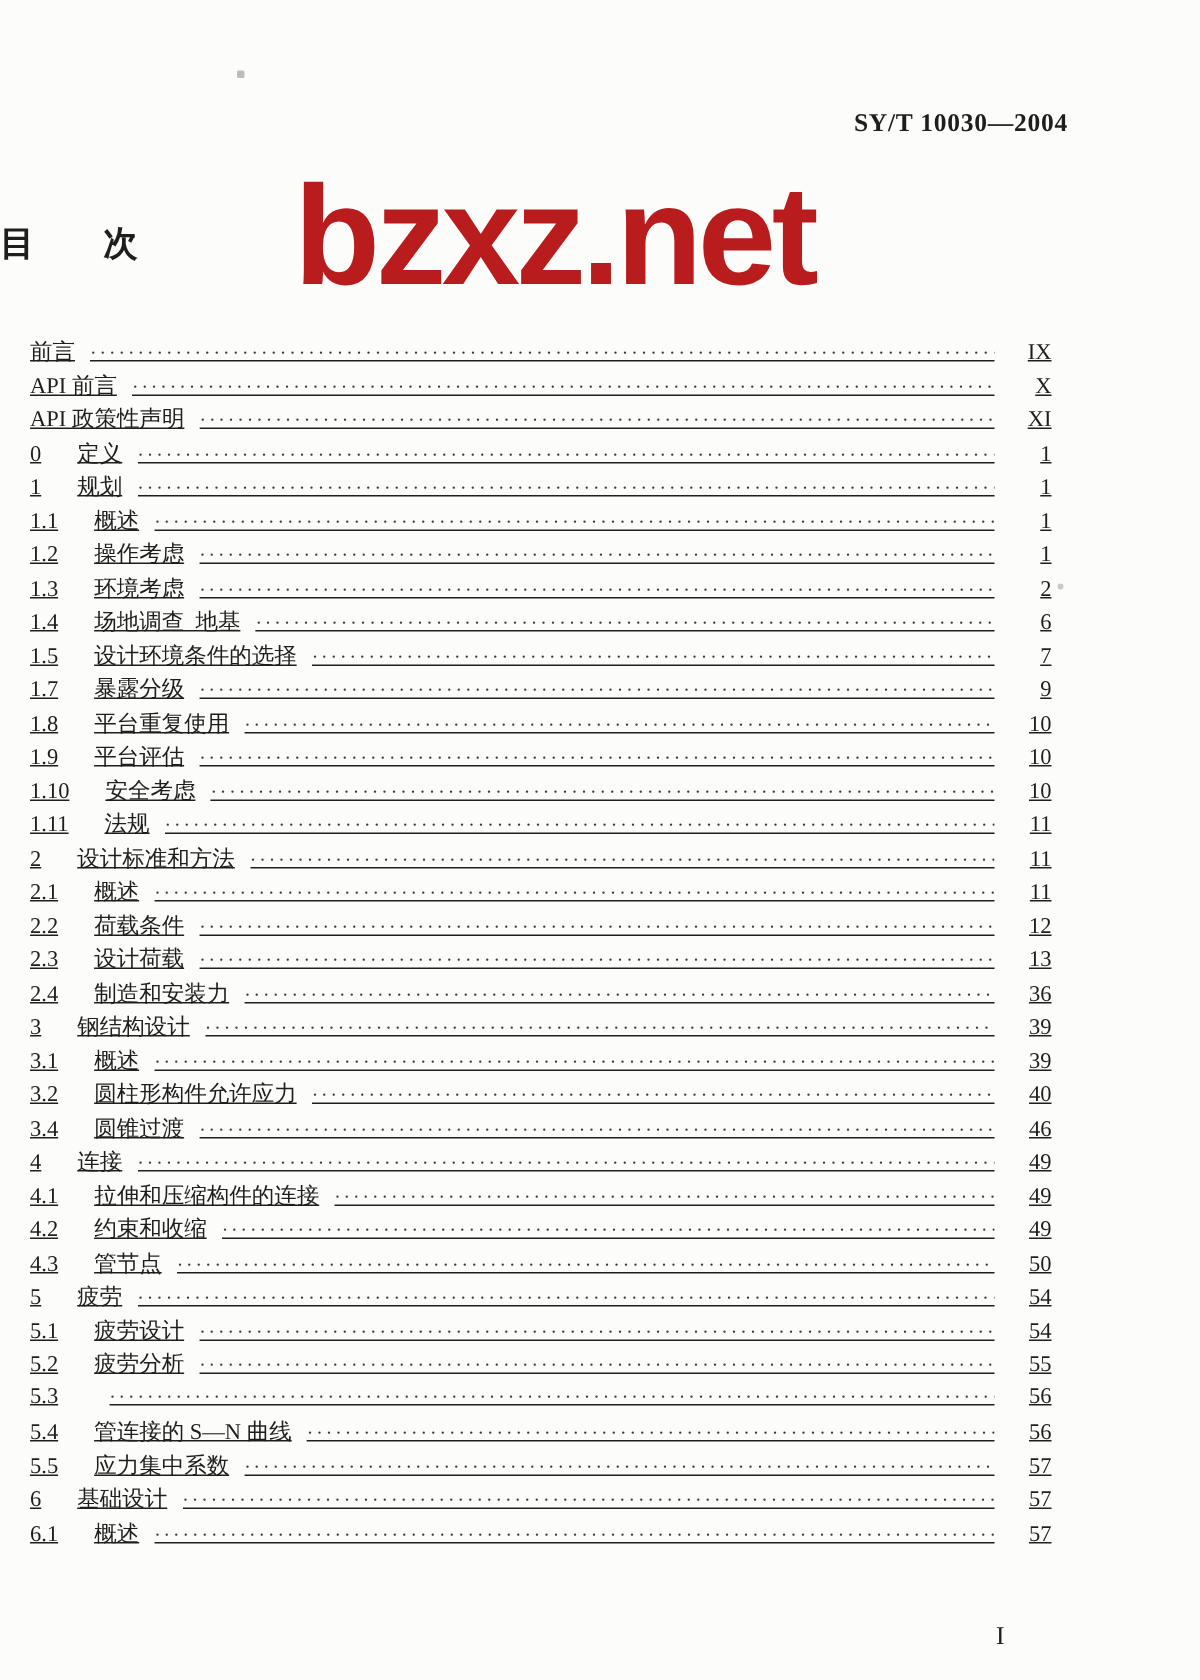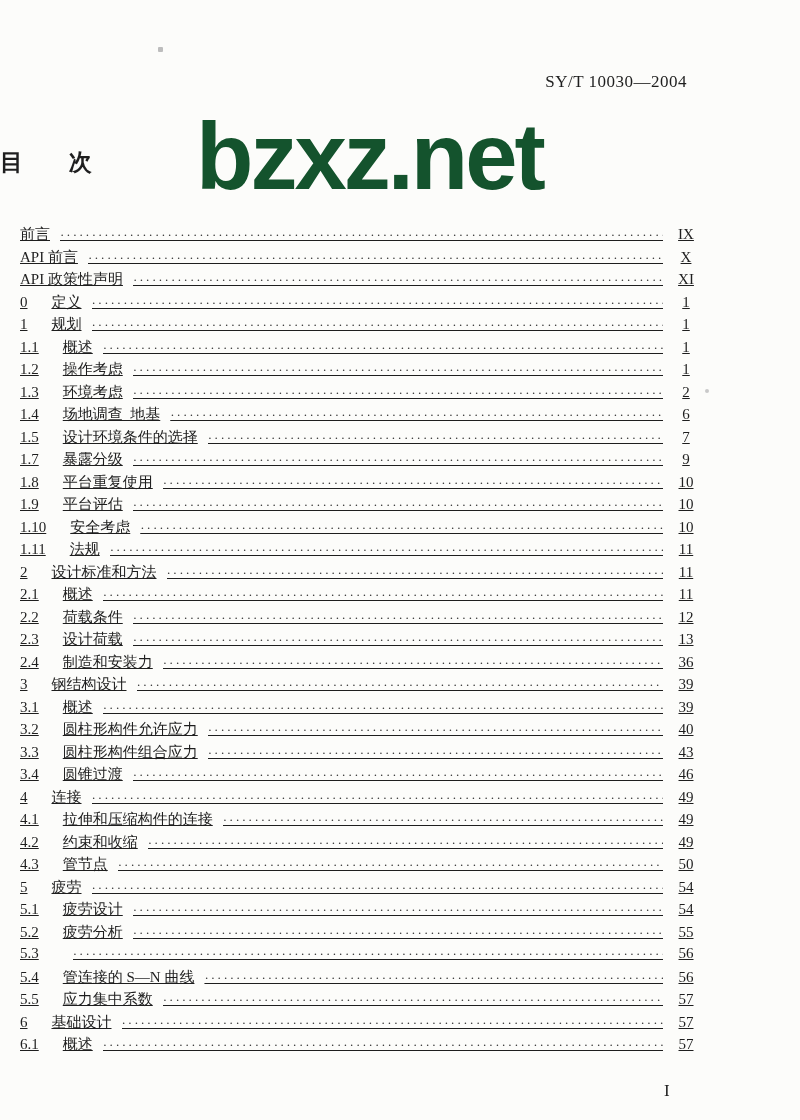--- a/index.html
+++ b/index.html
@@ -6,25 +6,25 @@
   .page{
     position:relative;width:800px;height:1120px;
     background:#fcfcfa;overflow:hidden;
     font-family:"Liberation Serif","DejaVu Serif",serif;
     color:#1e1e1e;
   }
   .watermark{
     position:absolute;left:196px;top:110px;z-index:0;
     font-family:"Liberation Sans","DejaVu Sans",sans-serif;
     font-weight:bold;font-size:94px;line-height:1;
-    letter-spacing:-3px;color:#14532d;user-select:none;
+    letter-spacing:-3px;color:#b91c1c;user-select:none;
   }
   .doc-number{
-    position:absolute;top:72px;right:113px;z-index:1;
-    font-weight:normal;font-size:17px;letter-spacing:0.5px;
+    position:absolute;top:72px;right:88px;z-index:1;
+    font-weight:bold;font-size:17px;letter-spacing:0.5px;
   }
   .page-title{
     position:absolute;top:147px;left:0;width:720px;z-index:1;
     font-size:23px;font-weight:bold;
     word-spacing:40px;white-space:pre;
   }
   .toc{position:absolute;top:225px;left:20px;width:681px;z-index:1;}
   .row{
     display:flex;align-items:baseline;height:22.5px;
     font-size:15px;
@@ -34,21 +34,21 @@
   .num:empty{display:none;margin:0;}
   .title-text{white-space:pre;}
   .leader{
     flex:1;overflow:hidden;white-space:nowrap;
     margin:0 8px 0 10px;
   }
   .leader::after{
     content:"········································································································································································";
     font-size:13px;letter-spacing:2px;color:#3a3a3a;
   }
-  .pg{min-width:30px;text-align:center;}
+  .pg{min-width:30px;text-align:right;}
   .folio{position:absolute;top:1081px;left:664px;font-size:17px;z-index:1;}
   .speck{position:absolute;z-index:1;}
   .speck1{left:158px;top:47px;width:5px;height:5px;background:#bdbdbd;border-radius:1px;}
   .speck2{left:705px;top:389px;width:4px;height:4px;background:#c9c9c9;border-radius:50%;}
 </style>
 </head>
 <body>
 
 <div class="page">
   <div class="watermark">bzxz.net</div>
@@ -188,26 +188,20 @@
       <span class="leader"></span>
       <span class="pg">39</span>
     </div>
       <div class="row">
       <span class="num">3.2</span>
       <span class="title-text">圆柱形构件允许应力</span>
       <span class="leader"></span>
       <span class="pg">40</span>
     </div>
       <div class="row">
-      <span class="num">3.3</span>
-      <span class="title-text">圆柱形构件组合应力</span>
-      <span class="leader"></span>
-      <span class="pg">43</span>
-    </div>
-      <div class="row">
       <span class="num">3.4</span>
       <span class="title-text">圆锥过渡</span>
       <span class="leader"></span>
       <span class="pg">46</span>
     </div>
       <div class="row">
       <span class="num">4</span>
       <span class="title-text">连接</span>
       <span class="leader"></span>
       <span class="pg">49</span>

